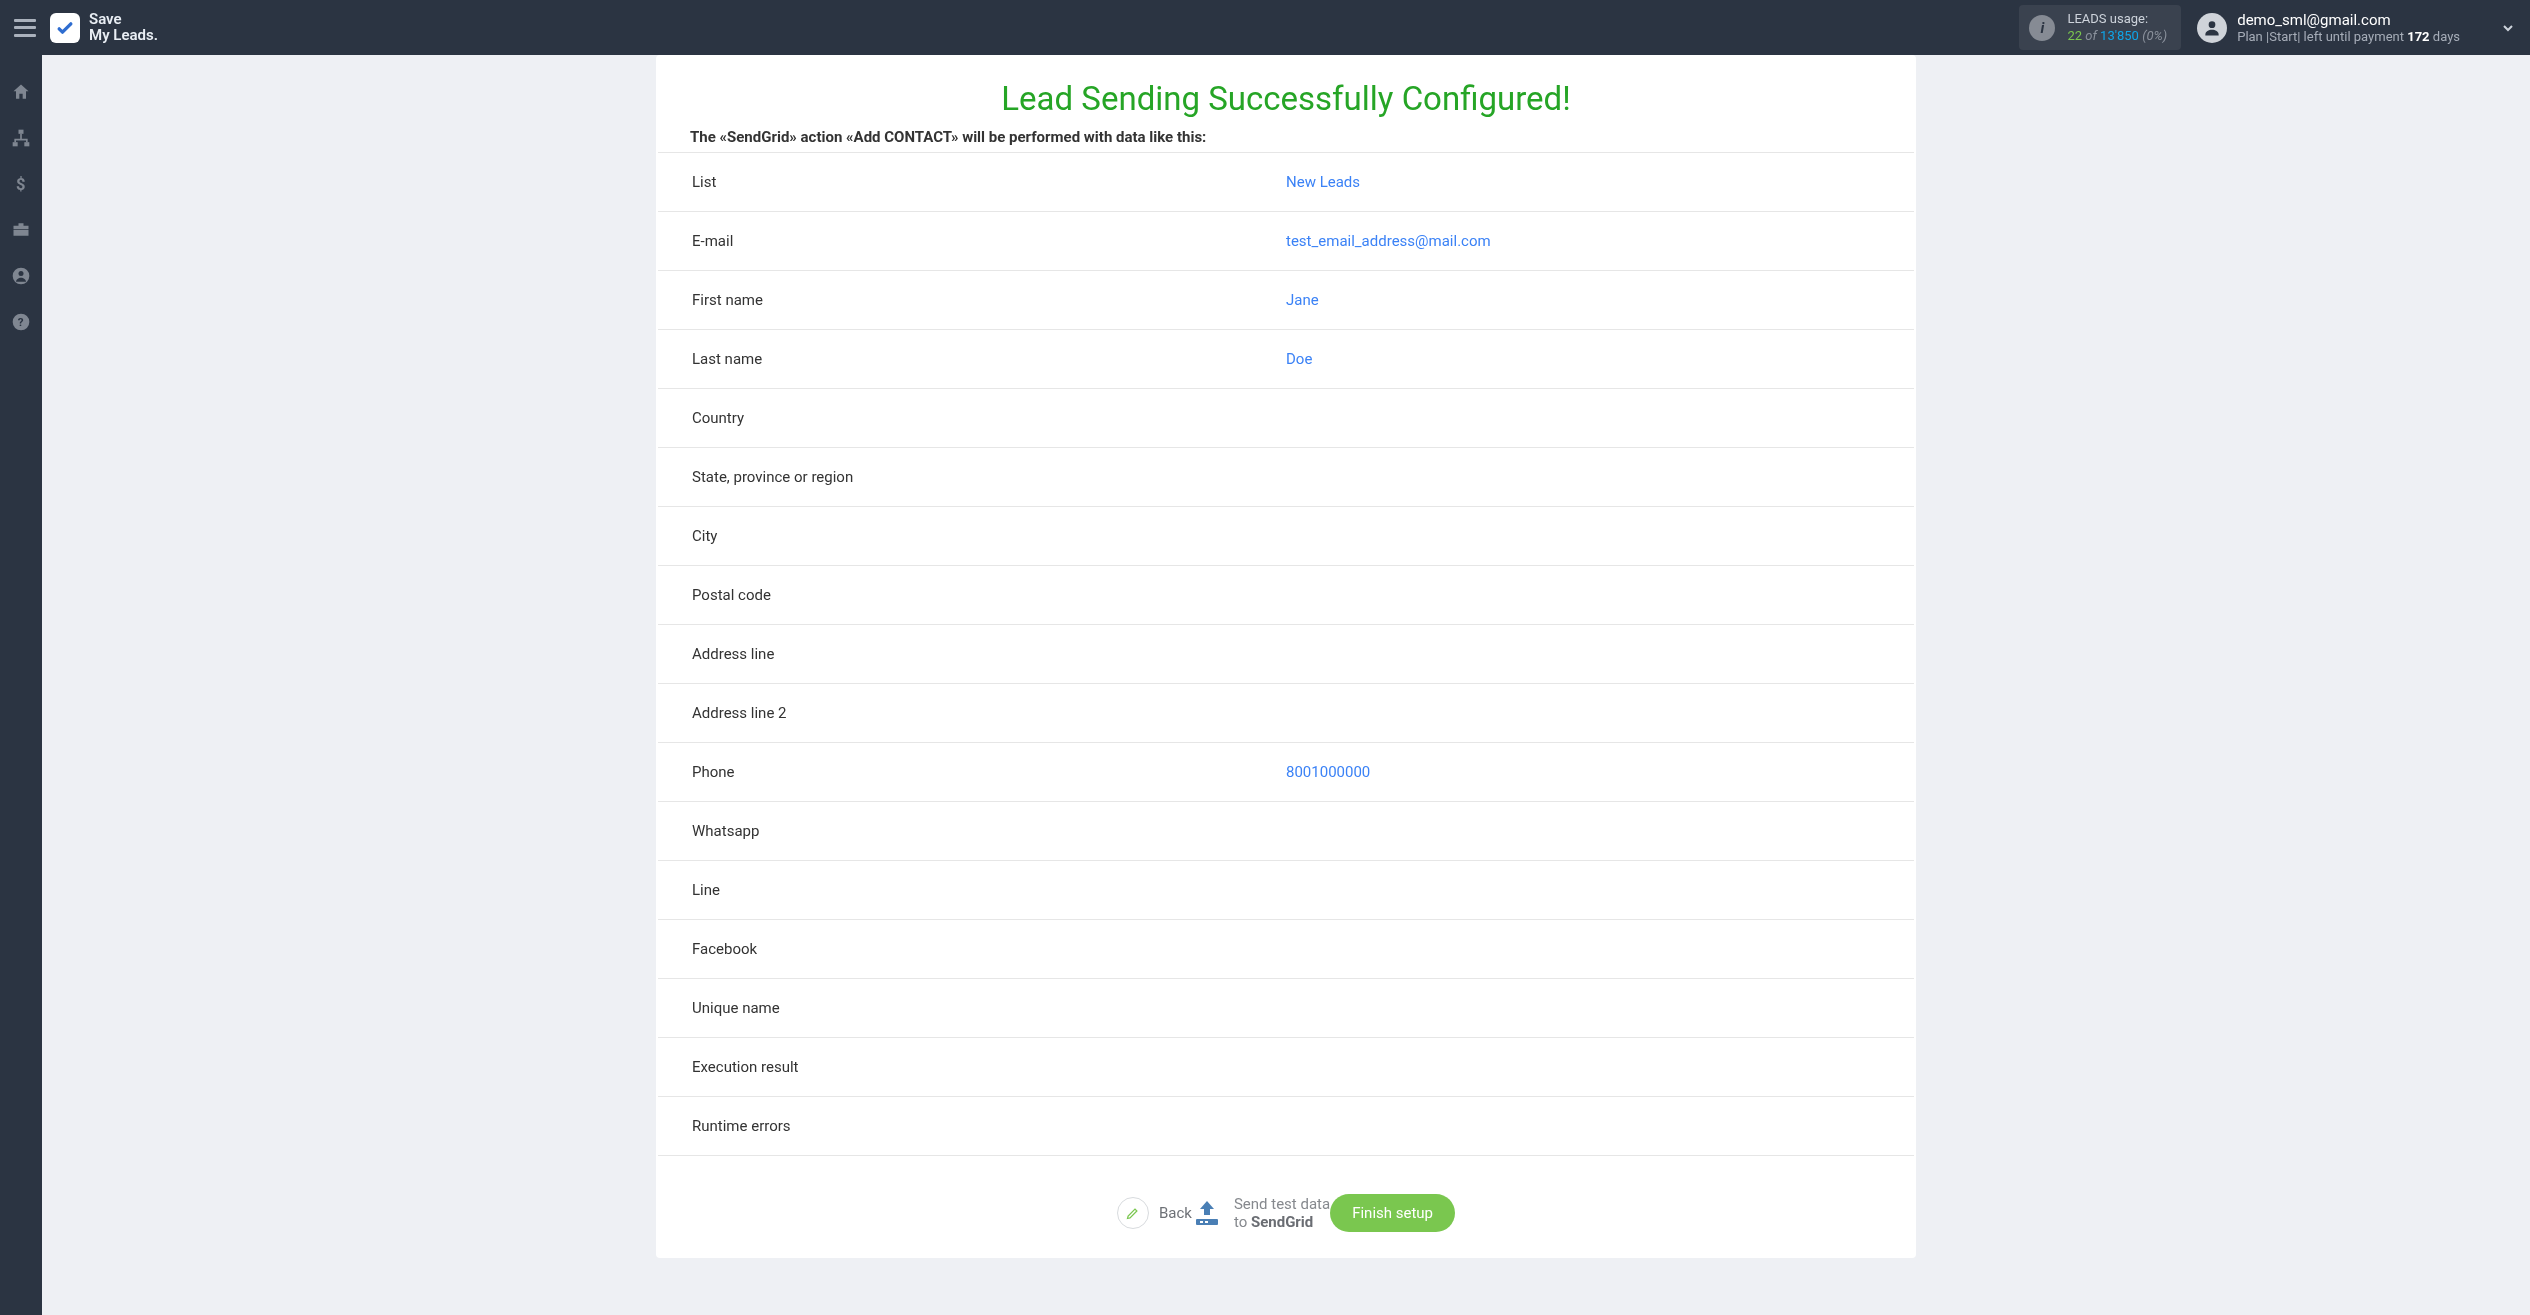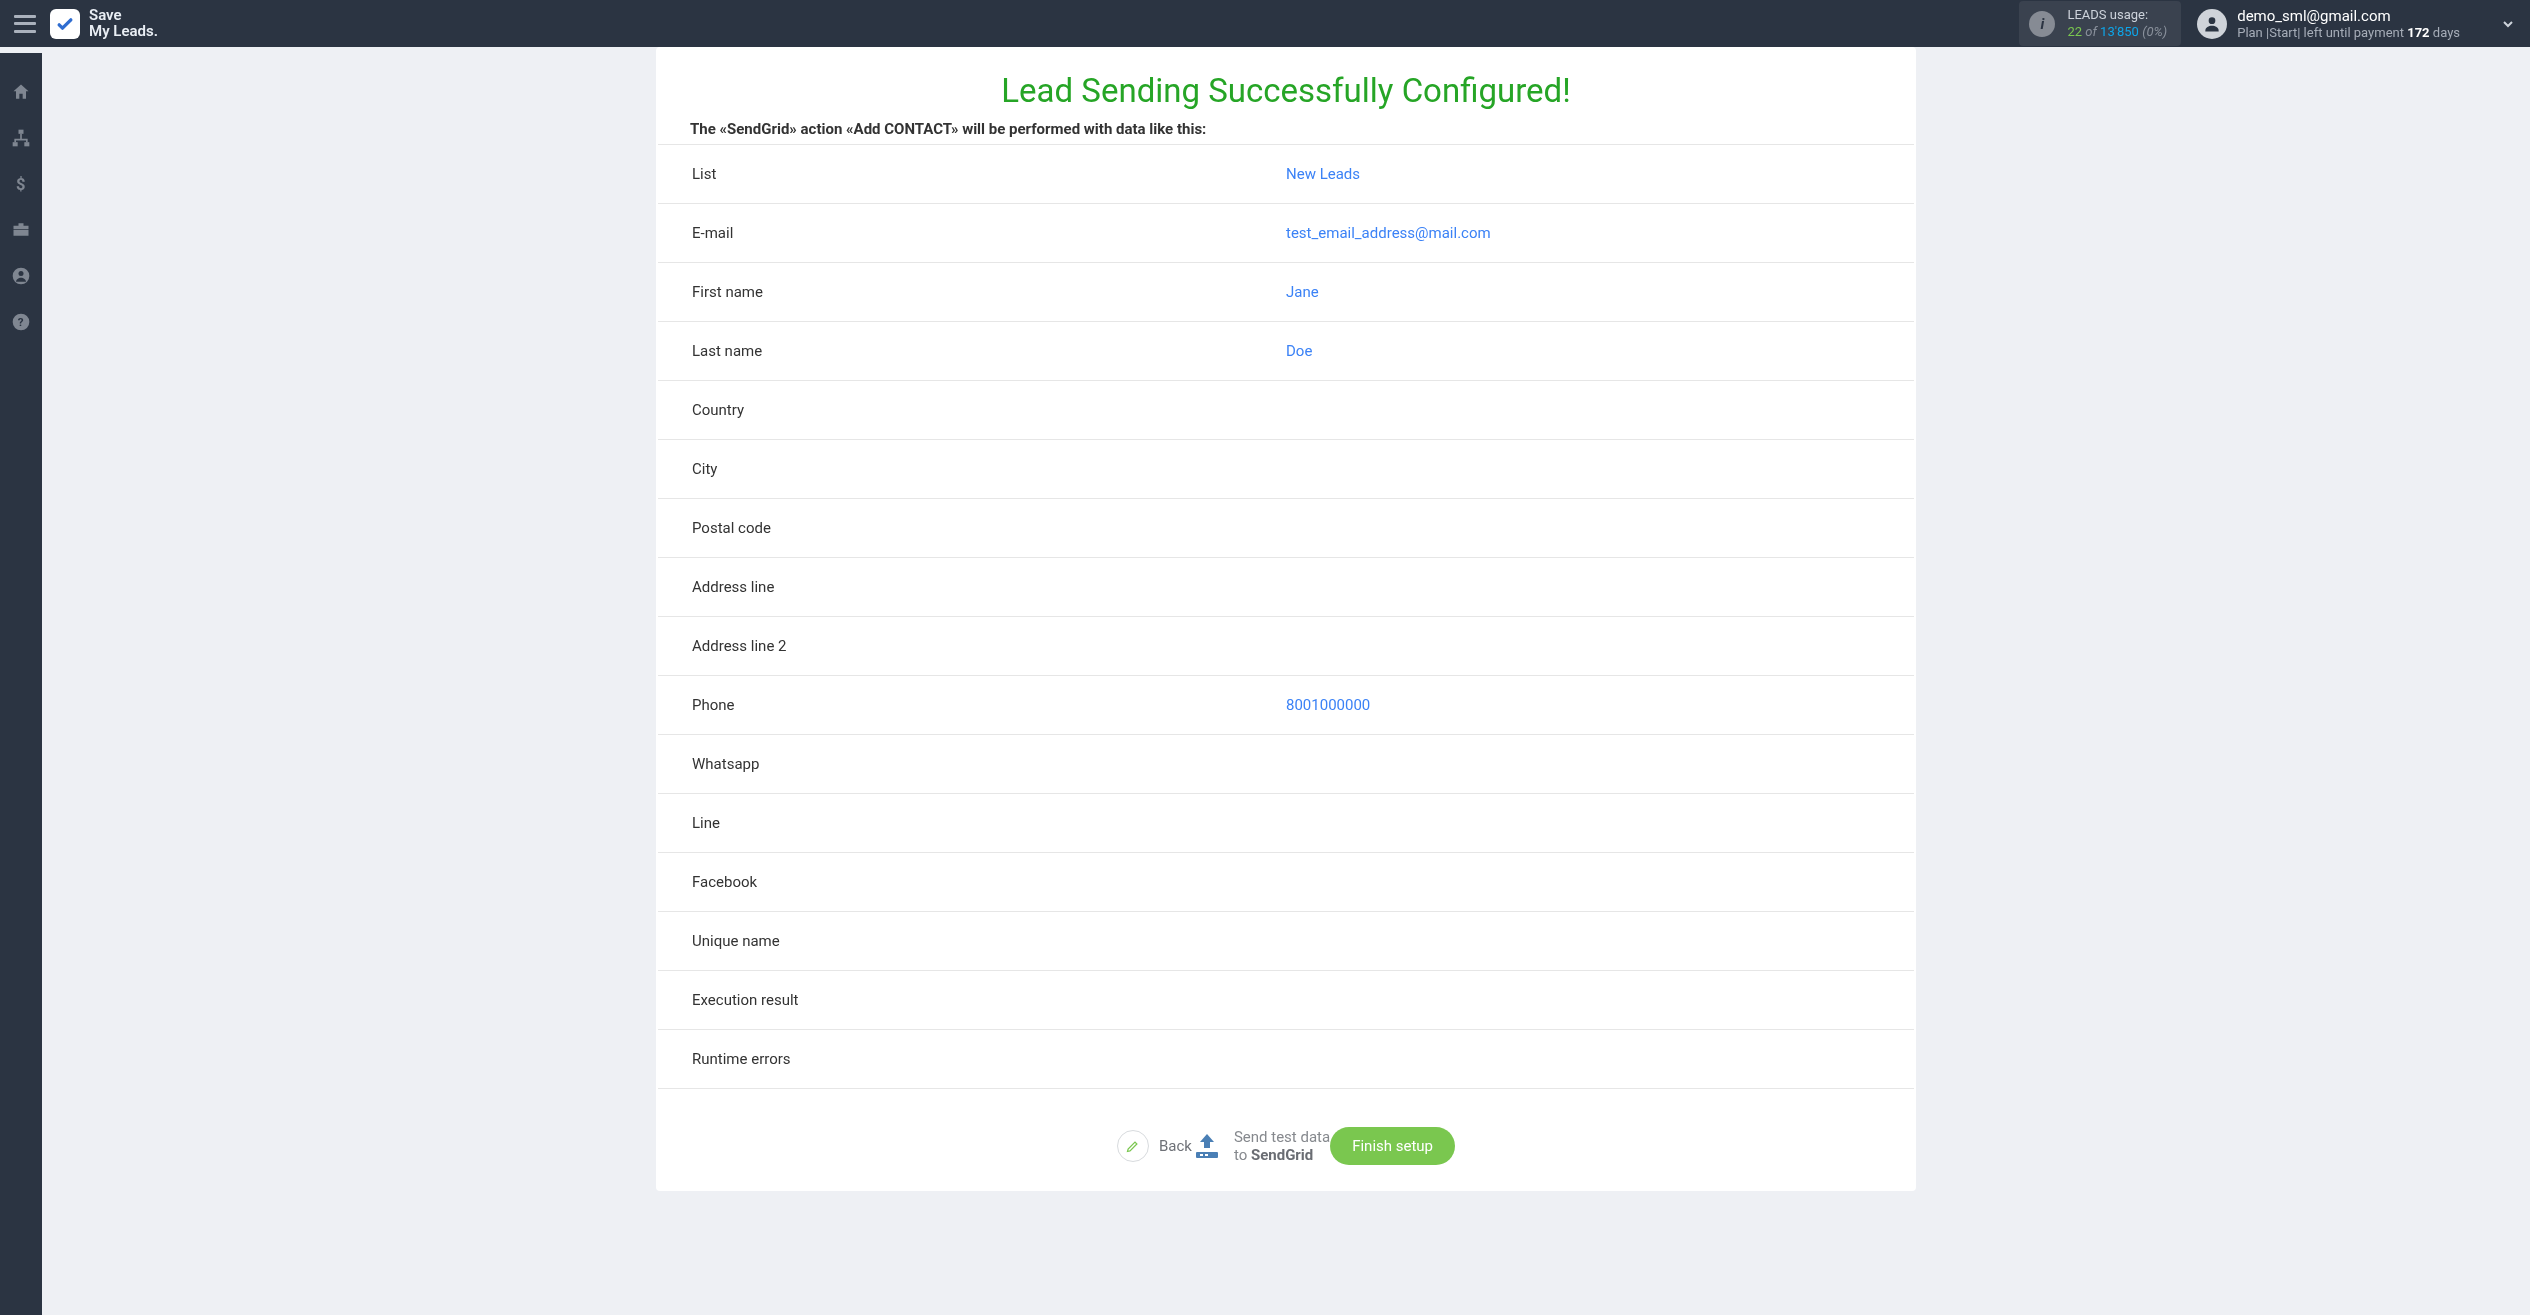--- a/index.html
+++ b/index.html
@@ -1,17 +1,17 @@
 <!DOCTYPE html>
 <html><head>
 <meta charset="utf-8">
 <style>
 * { margin:0; padding:0; box-sizing:border-box; font-family:-apple-system,BlinkMacSystemFont,"Segoe UI",Roboto,sans-serif; }
 body { background:#eef0f4; color:#333; }
-.topbar { background:#2b3442; height:47px; display:flex; align-items:center; padding:0 14px; color:#e9eef4; }
+.topbar { background:#2b3442; height:55px; display:flex; align-items:center; padding:0 14px; color:#e9eef4; }
 .hamburger { width:22px; height:18px; display:flex; flex-direction:column; justify-content:space-between; cursor:pointer; margin-right:14px; }
 .hamburger span { height:3px; background:#aab1bc; border-radius:1px; }
 .logo { display:flex; align-items:center; gap:9px; }
 .logo-badge { width:30px; height:30px; background:#fff; border-radius:6px; display:flex; align-items:center; justify-content:center; }
 .logo-text { font-size:15px; font-weight:600; line-height:1.05; }
 .spacer { flex:1; }
 .usage-box { background:#3a424f; border-radius:4px; padding:6px 14px 6px 10px; display:flex; align-items:center; gap:12px; margin-right:16px; }
 .usage-icon { width:26px; height:26px; border-radius:50%; background:#868b94; display:flex; align-items:center; justify-content:center; color:#2b3442; font-weight:700; font-size:15px; font-style:italic; }
 .usage-text { font-size:13px; line-height:1.25; color:#cdd3db; }
 .usage-num-a { color:#7ac74f; }
@@ -157,20 +157,24 @@
         </div>
         <div class="row">
           <div class="cell-l">Last name</div>
           <div class="cell-r">Doe</div>
         </div>
         <div class="row">
           <div class="cell-l">Country</div>
           <div class="cell-r"></div>
         </div>
         <div class="row">
+          <div class="cell-l">State, province or region</div>
+          <div class="cell-r"></div>
+        </div>
+        <div class="row">
           <div class="cell-l">City</div>
           <div class="cell-r"></div>
         </div>
         <div class="row">
           <div class="cell-l">Postal code</div>
           <div class="cell-r"></div>
         </div>
         <div class="row">
           <div class="cell-l">Address line</div>
           <div class="cell-r"></div>

